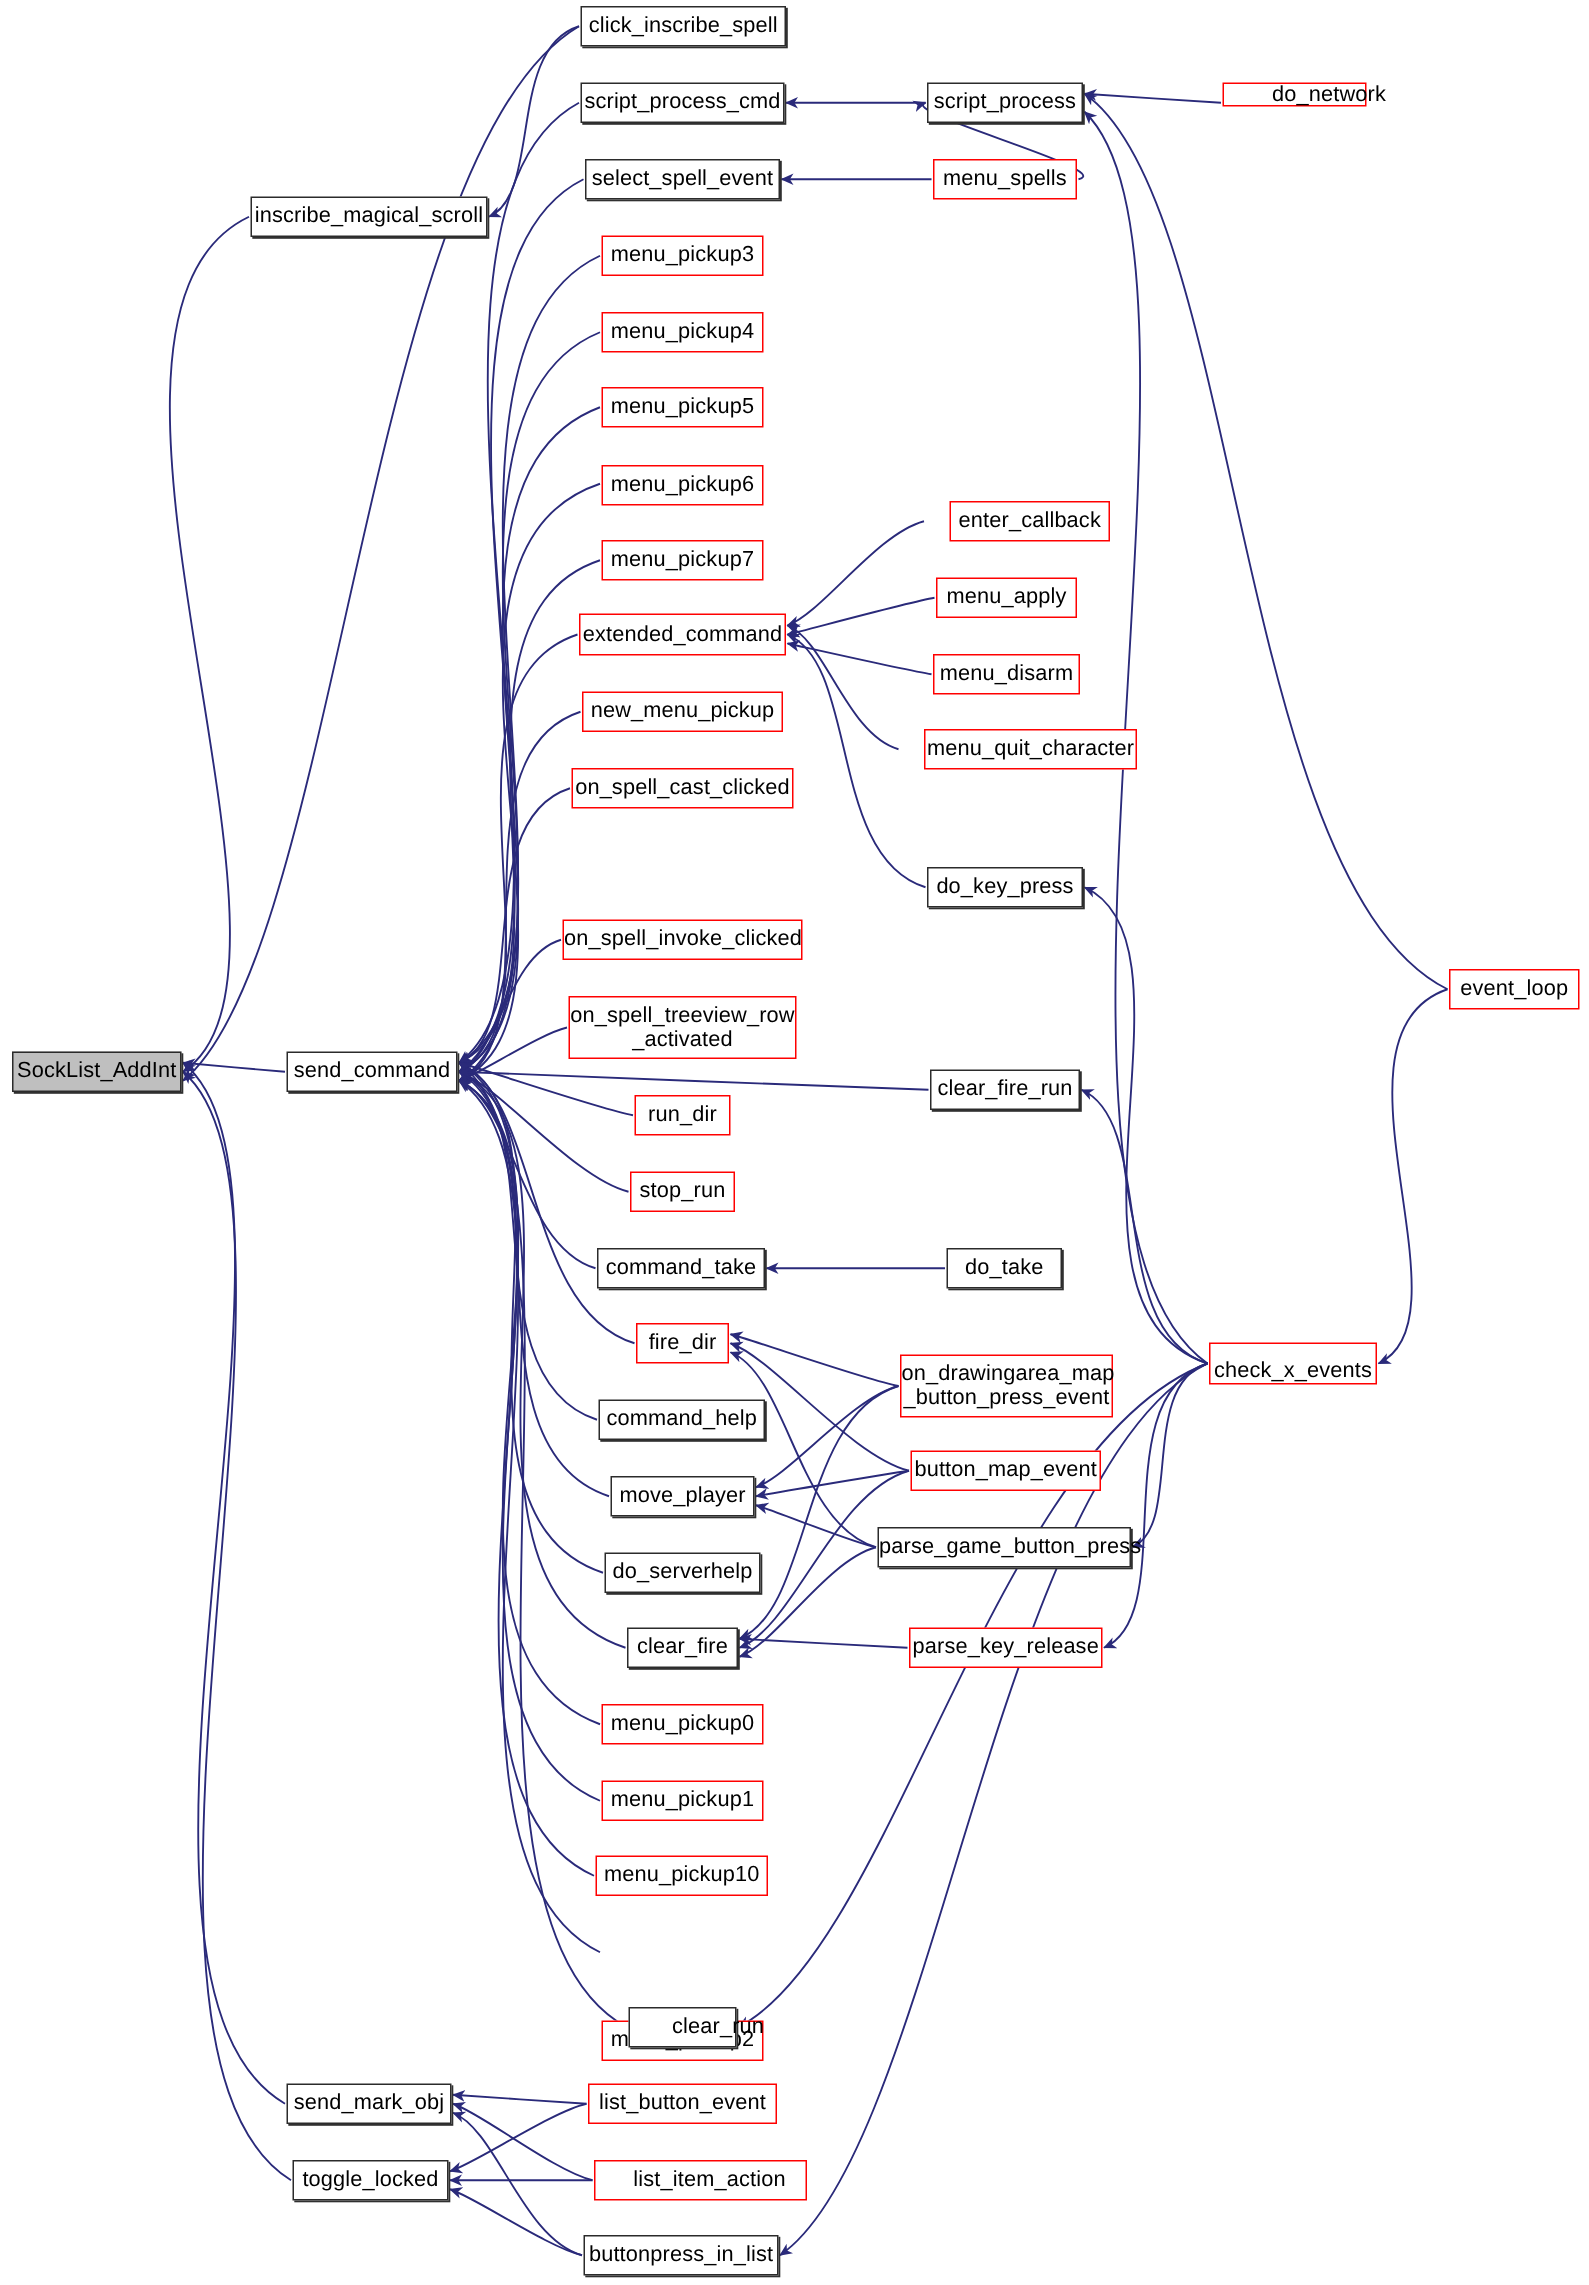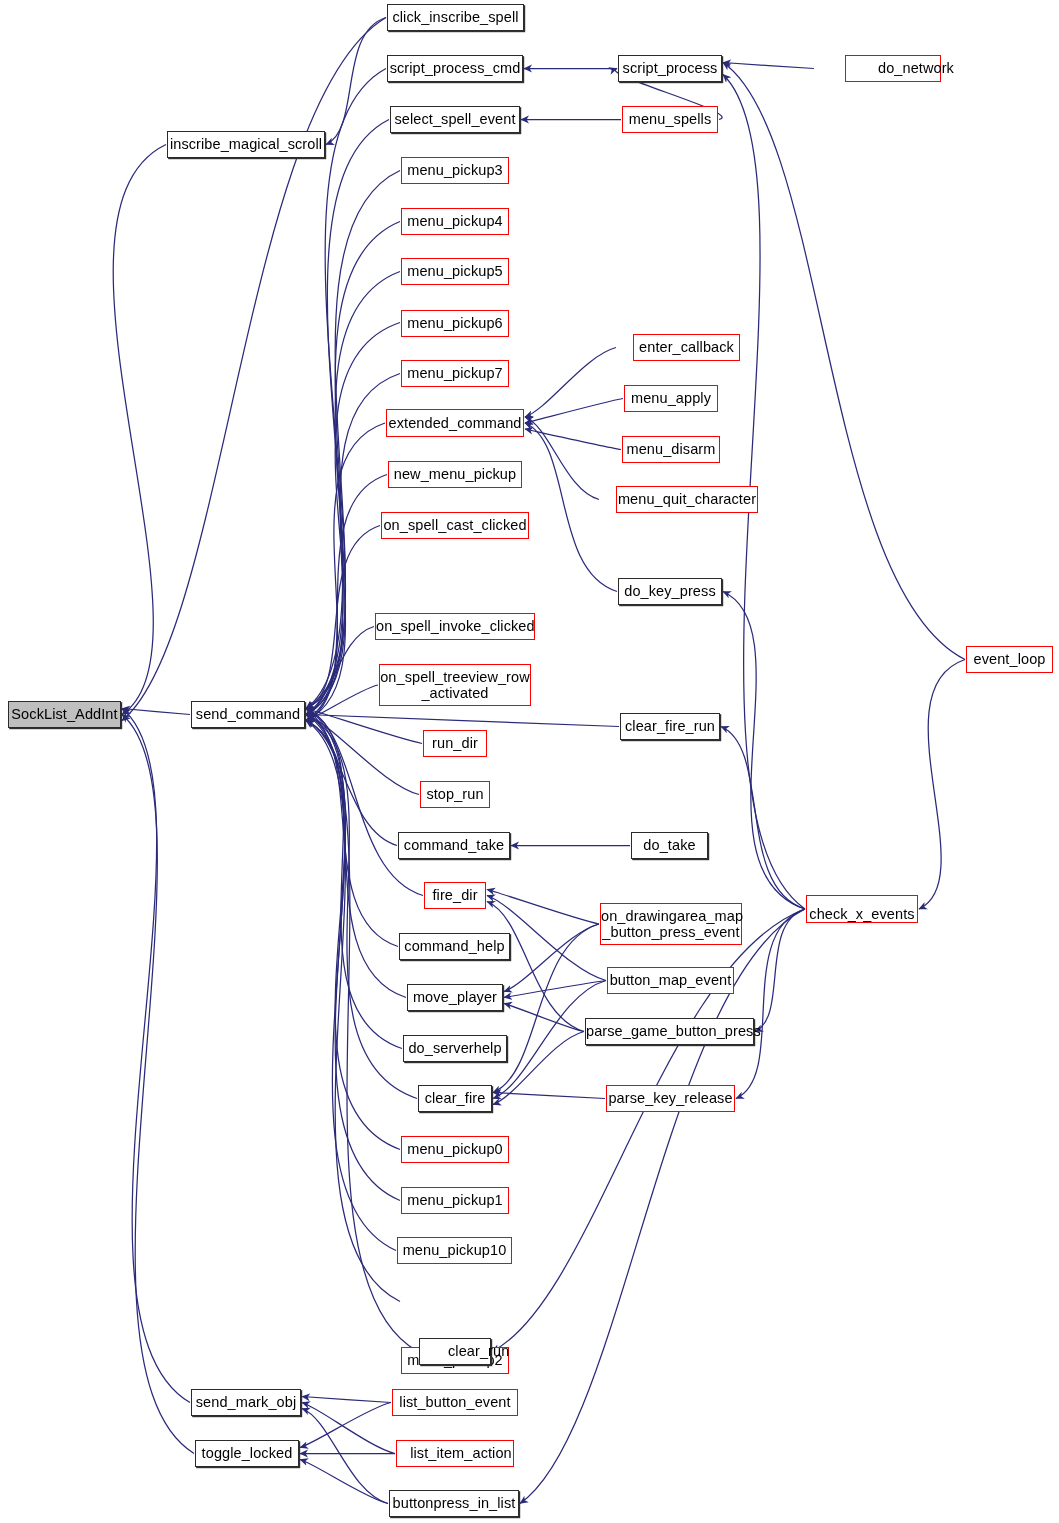--- a/index.html
+++ b/index.html
@@ -163,33 +163,33 @@
       <div class="node black" style="left: 418px; top: 1085px; width: 74px; height: 27px;"><span>clear_fire</span></div>
       <div class="node red" style="left: 401px; top: 1136px; width: 108px; height: 27px;"><span>menu_pickup0</span></div>
       <div class="node red" style="left: 401px; top: 1187px; width: 108px; height: 27px;"><span>menu_pickup1</span></div>
       <div class="node red" style="left: 397px; top: 1237px; width: 115px; height: 27px;"><span>menu_pickup10</span></div>
       <div class="node red" style="left: 401px; top: 1347px; width: 108px; height: 27px;"><span>menu_pickup2</span></div>
       <div class="node black" style="left: 419px; top: 1338px; width: 72px; height: 27px; padding-left: 28px;"><span>clear_run</span></div>
       <div class="node black" style="left: 191px; top: 1389px; width: 110px; height: 27px;"><span>send_mark_obj</span></div>
       <div class="node black" style="left: 195px; top: 1440px; width: 104px; height: 27px;"><span>toggle_locked</span></div>
       <div class="node black" style="left: 389px; top: 1490px; width: 130px; height: 27px;"><span>buttonpress_in_list</span></div>
       <div class="node black" style="left: 618px; top: 55px; width: 104px; height: 27px;"><span>script_process</span></div>
-      <div class="node red" style="left: 845px; top: 55px; width: 96px; height: 27px; padding-left: 32px;"><span>do_network</span></div>
+      <div class="node red" style="left: 815px; top: 55px; width: 96px; height: 16px; padding-left: 32px;"><span>do_network</span></div>
       <div class="node red" style="left: 622px; top: 106px; width: 96px; height: 27px;"><span>menu_spells</span></div>
       <div class="node red" style="left: 617px; top: 334px; width: 107px; height: 27px; margin-left: 16px;"><span>enter_callback</span></div>
       <div class="node red" style="left: 624px; top: 385px; width: 94px; height: 27px;"><span>menu_apply</span></div>
       <div class="node red" style="left: 622px; top: 436px; width: 98px; height: 27px;"><span>menu_disarm</span></div>
       <div class="node red" style="left: 616px; top: 486px; width: 142px; height: 27px; align-items: center;"><span>menu_quit_character</span></div>
       <div class="node black" style="left: 618px; top: 578px; width: 104px; height: 27px;"><span>do_key_press</span></div>
       <div class="node black" style="left: 620px; top: 713px; width: 100px; height: 27px;"><span>clear_fire_run</span></div>
       <div class="node black" style="left: 631px; top: 832px; width: 77px; height: 27px;"><span>do_take</span></div>
       <div class="node red" style="left: 600px; top: 903px; width: 142px; height: 42px;"><span>on_drawingarea_map
 _button_press_event</span></div>
       <div class="node red" style="left: 607px; top: 967px; width: 127px; height: 27px;"><span>button_map_event</span></div>
       <div class="node black" style="left: 585px; top: 1018px; width: 169px; height: 27px;"><span>parse_game_button_press</span></div>
       <div class="node red" style="left: 606px; top: 1085px; width: 129px; height: 27px;"><span>parse_key_release</span></div>
       <div class="node red" style="left: 806px; top: 895px; width: 112px; height: 28px; align-items: flex-end;"><span>check_x_events</span></div>
       <div class="node red" style="left: 392px; top: 1389px; width: 126px; height: 27px;"><span>list_button_event</span></div>
-      <div class="node red" style="left: 396px; top: 1440px; width: 118px; height: 27px; padding-left: 12px;"><span>list_item_action</span></div>
+      <div class="node red" style="left: 396px; top: 1440px; width: 142px; height: 27px; padding-left: 12px;"><span>list_item_action</span></div>
       <div class="node red" style="left: 966px; top: 646px; width: 87px; height: 27px;"><span>event_loop</span></div>
     </div>
 
 </div>
 
 </body></html>

